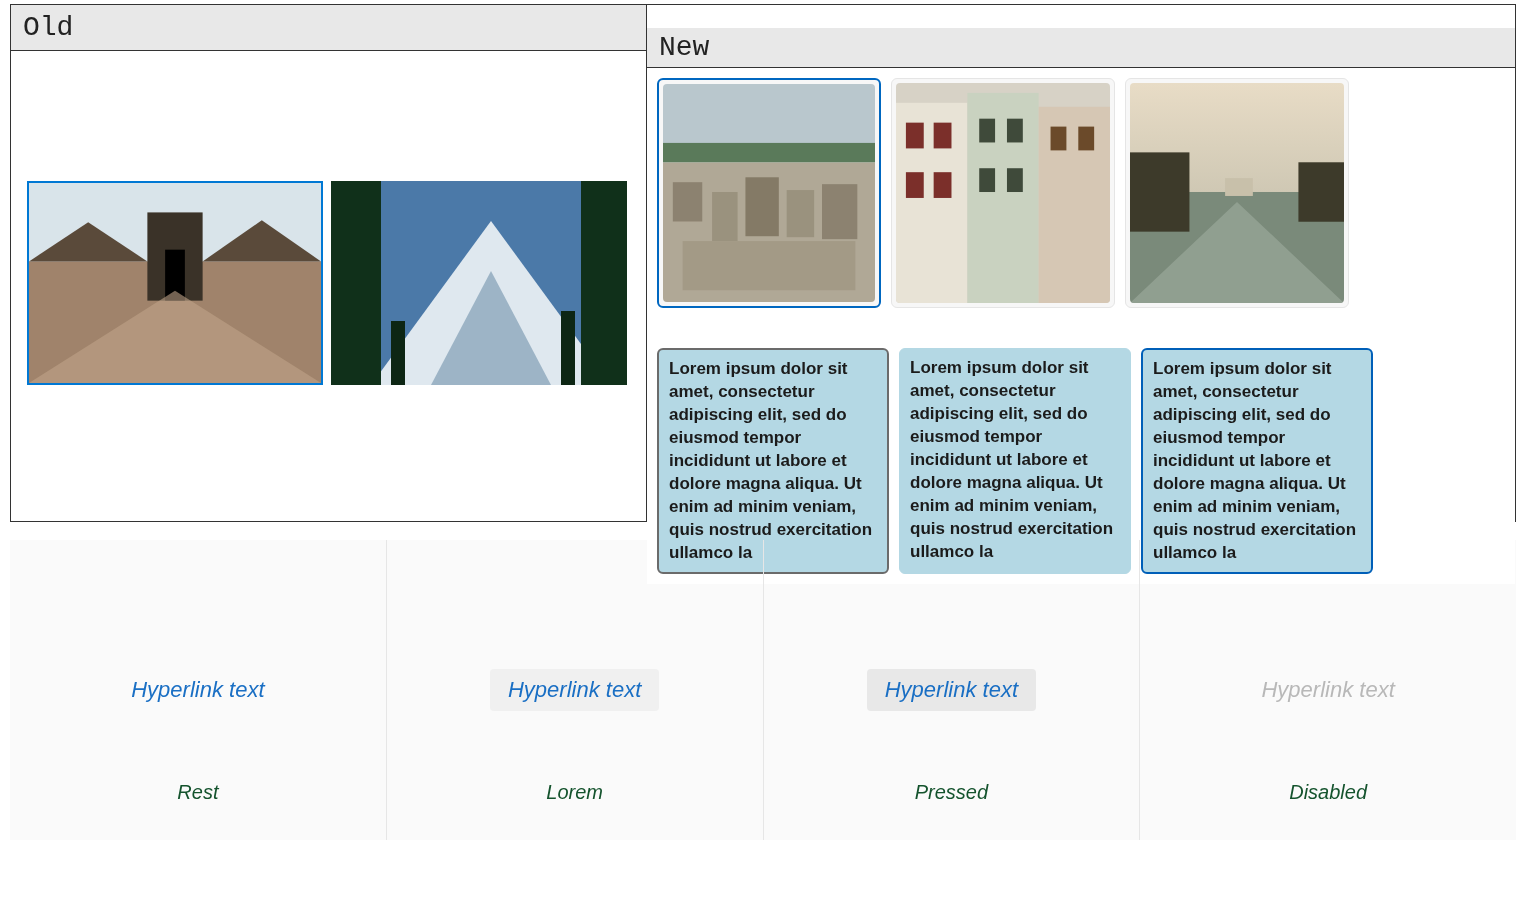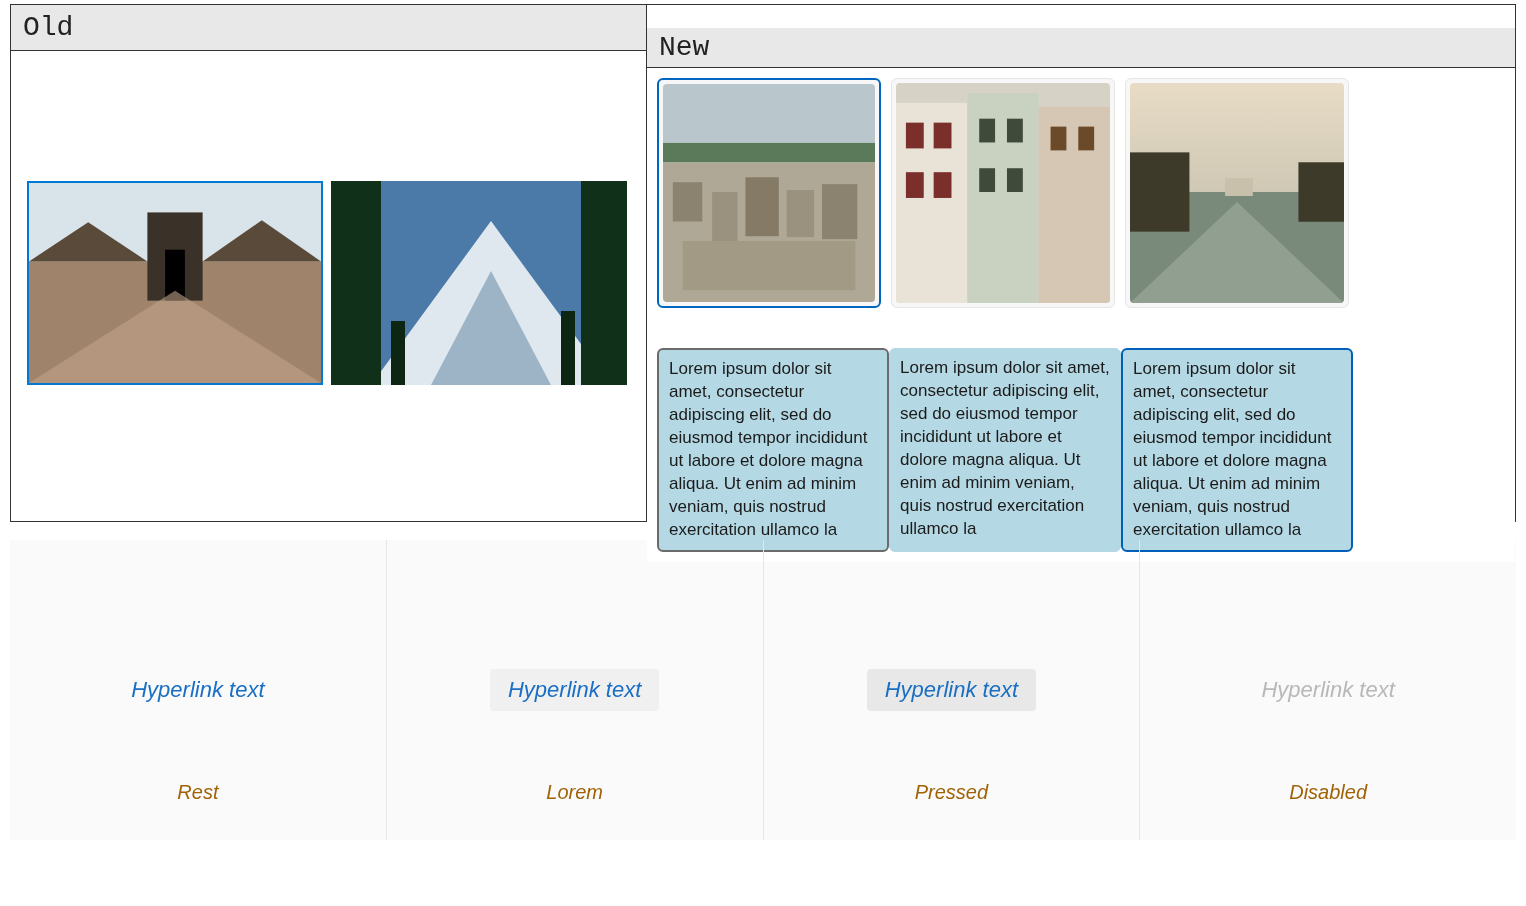--- a/index.html
+++ b/index.html
@@ -83,21 +83,23 @@
   .new-thumb.unselected {
     border: 1px solid #e5e5e5;
   }
   .new-thumb-inner {
     width: 100%; height: 100%; border-radius: 4px; overflow: hidden; position: relative;
   }
 
   
   .new-cards {
     display: flex;
+    gap: 10px;
     margin-top: 40px;
+    font-weight: bold;
   }
   .new-card {
     width: 232px;
     border-radius: 6px;
     padding: 8px 10px;
     font-size: 17px;
     line-height: 1.35;
     color: #1b1b1b;
   }
   .new-card.sel-a { background: #b4d8e4; border: 2px solid #6b6b6b; }
@@ -129,21 +131,21 @@
     color: #1a6fc4;
   }
   .hyperlink.rest { background: transparent; }
   .hyperlink.hover { background: #f0f0f0; }
   .hyperlink.pressed { background: #e8e8e8; color: #1a6fc4; }
   .hyperlink.disabled { color: #b8b8b8; background: transparent; }
   .state-label {
     position: absolute;
     bottom: 36px;
     font-size: 20px;
-    color: #a16207;
+    color: #14532d;
   }
 
   
   svg { display: block; }
 </style>
 </head>
 <body>
 
 <div class="comparison">
   <div class="col col-old">

